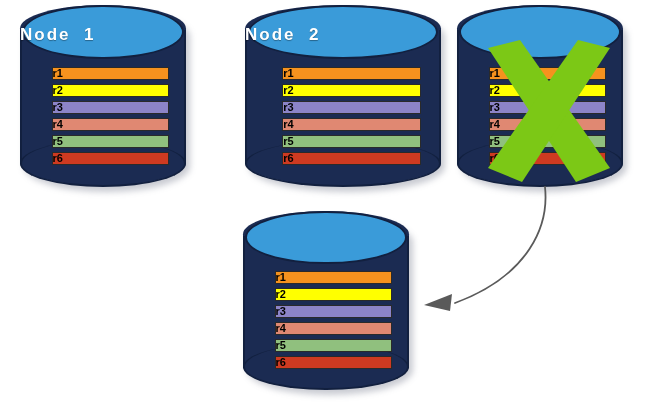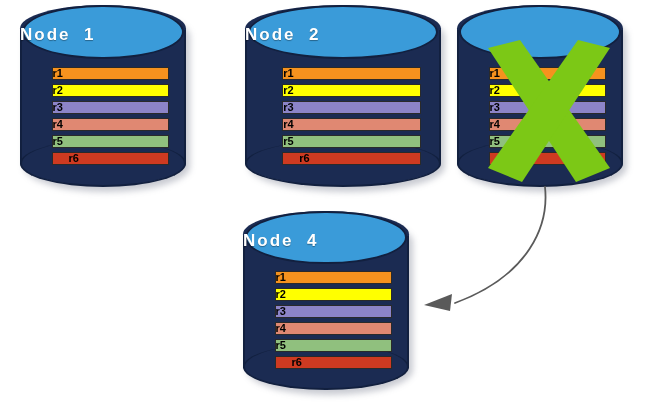--- a/index.html
+++ b/index.html
@@ -69,21 +69,21 @@
     border-radius:0;
     border:1px solid #2a2a2a;
     box-sizing:border-box;
     text-align:left;
     font-size:11px;
     font-weight:bold;
     color:#000000;
     line-height:11px;
     position:relative;
   }
-  .row:last-child{margin-bottom:0;padding-left:16px;}
+  .row:last-child{margin-bottom:0;}
 
   
   .xmark{position:absolute;z-index:6;pointer-events:none;}
 
   
   .arrow-layer{position:absolute;left:0;top:0;width:646px;height:402px;z-index:7;}
 </style>
 </head>
 <body>
 
@@ -147,21 +147,20 @@
     <polygon points="126,8 94,0 4,128 38,142" fill="#7cc816"></polygon>
   </svg>
 
   <div class="node" id="node-4" style="left:243px;top:211px;width:166px;height:178px;">
     <div class="cyl-shadow"></div>
     <div class="cyl-body"></div>
     <div class="cyl-side-l"></div>
     <div class="cyl-side-r"></div>
     <div class="cyl-bottom-edge"></div>
     <div class="cyl-top"></div>
-    <div class="node-title">Node  4</div>
     <div class="rows" style="top:60px;">
       <div class="row" style="background:#f6921e;">r1</div>
       <div class="row" style="background:#ffff00;">r2</div>
       <div class="row" style="background:#8c84c8;">r3</div>
       <div class="row" style="background:#e08872;">r4</div>
       <div class="row" style="background:#90c07e;">r5</div>
       <div class="row" style="background:#ce3a21;">r6</div>
     </div>
   </div>
 

